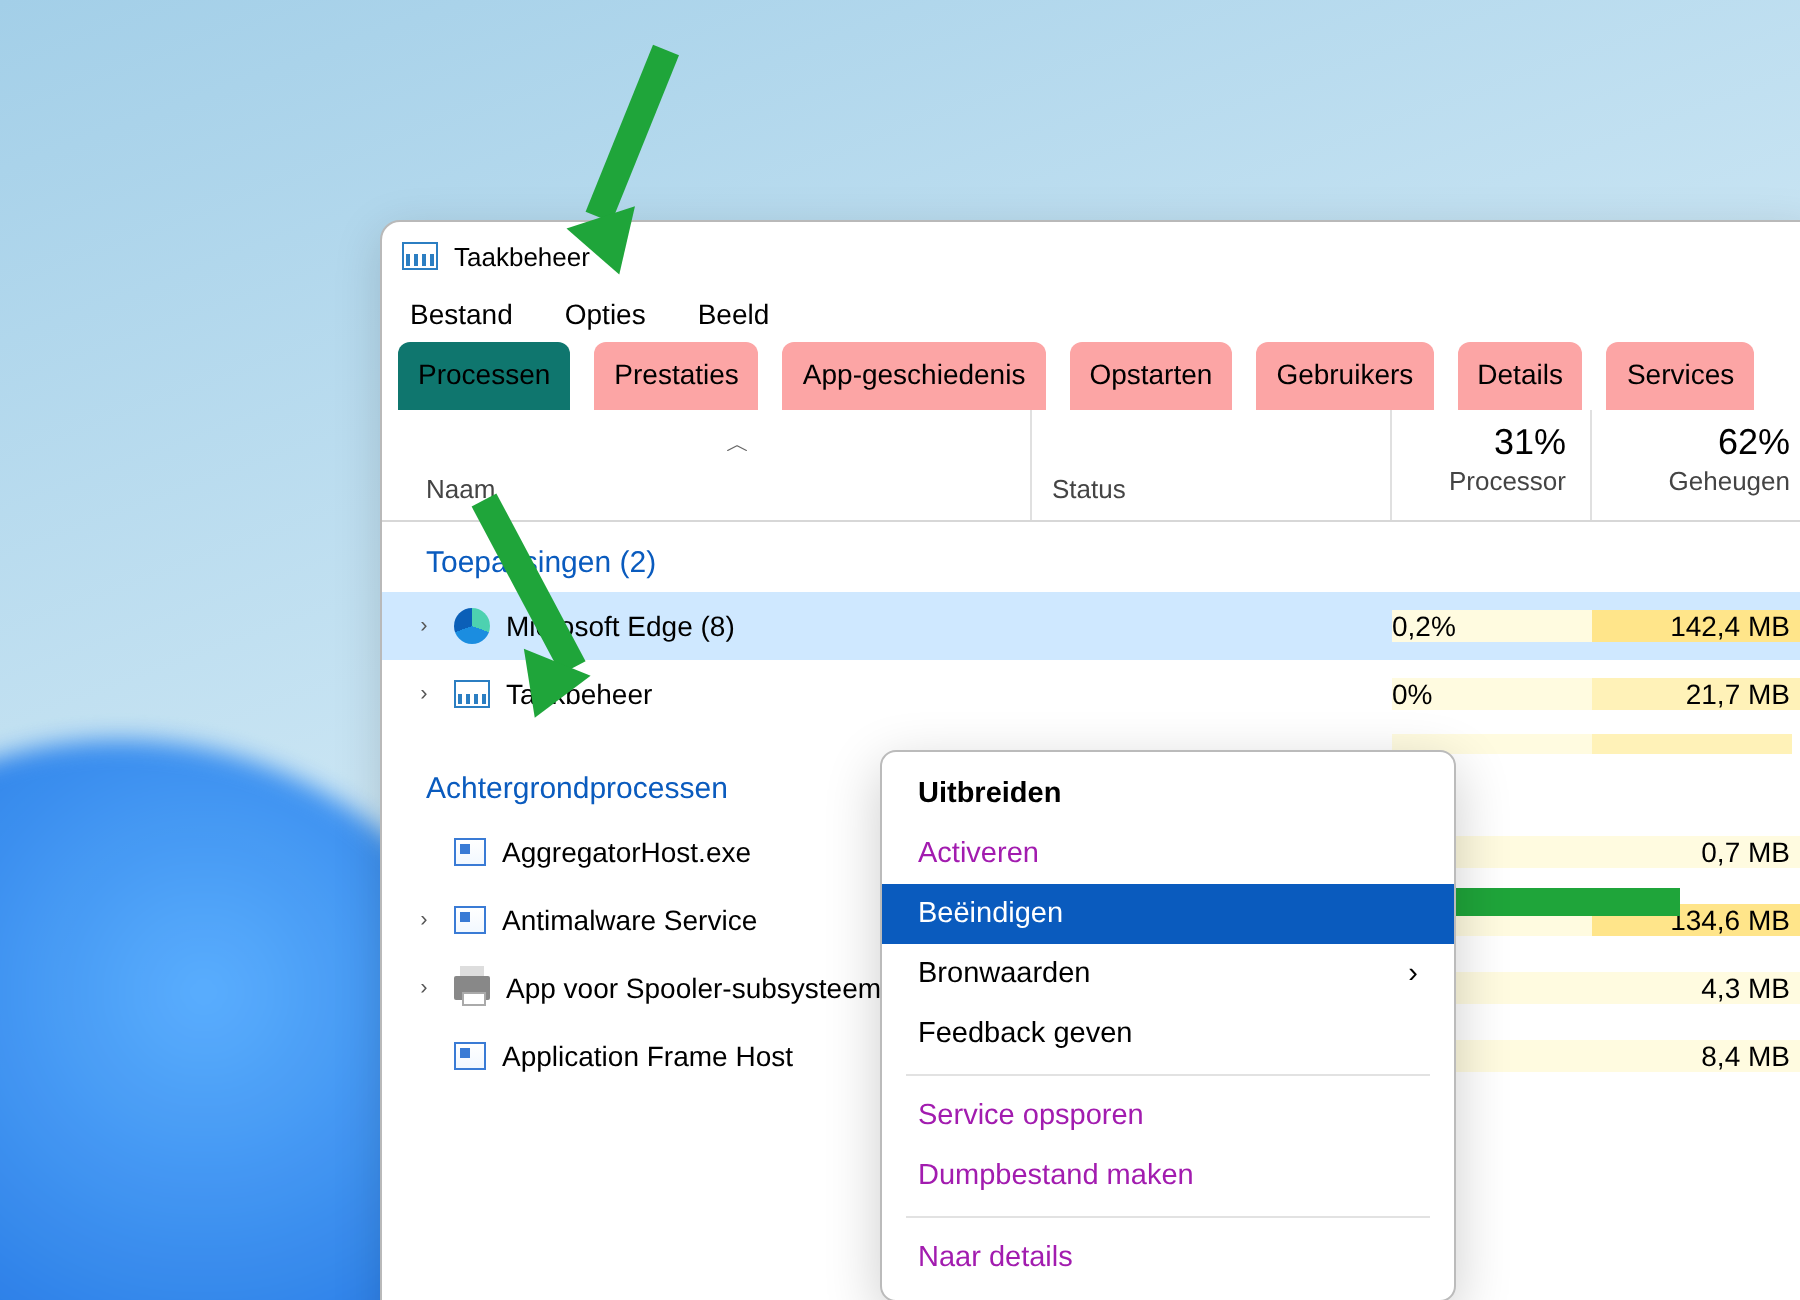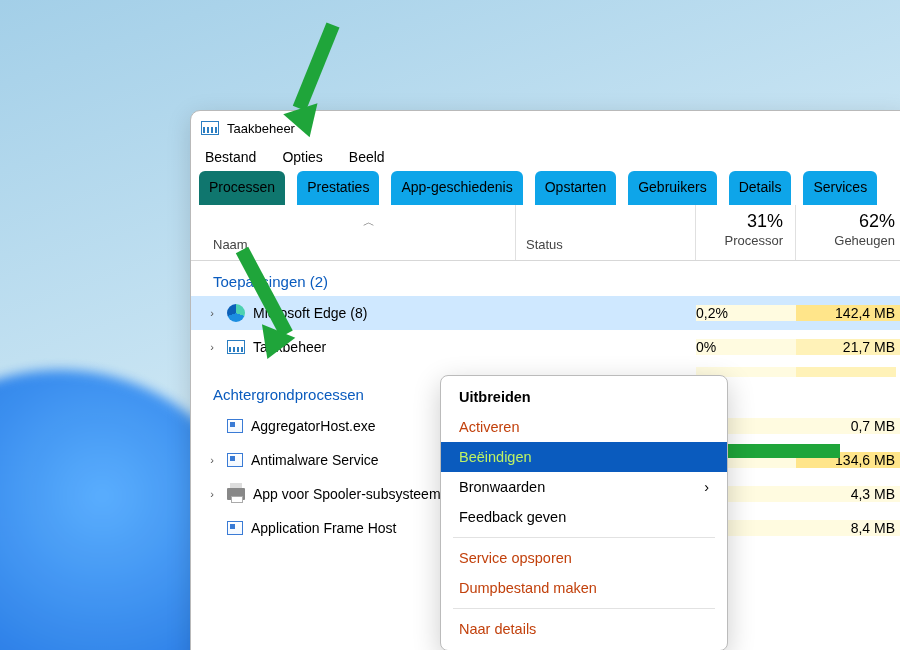--- a/index.html
+++ b/index.html
@@ -30,21 +30,21 @@
   .titlebar { display:flex; align-items:center; height:34px; padding:0 10px; }
   .titlebar .app-icon { width:18px; height:14px; border:1px solid #2b7ec2; background:linear-gradient(#fff,#fff); margin-right:8px; position:relative; }
   .titlebar .app-icon::after{ content:""; position:absolute; left:1px; right:1px; bottom:1px; height:6px; background:repeating-linear-gradient(90deg,#2b7ec2 0 2px,#fff 2px 4px);}
   .titlebar .title { font-size:13px; }
 
   .menubar { display:flex; gap:26px; padding:4px 14px 6px 14px; font-size:14px; }
 
   .tabs { display:flex; gap:12px; padding:0 8px; }
   .tab {
     padding:8px 10px 10px 10px; font-size:14px;
-    background:#0ea5e9; border-radius:6px 6px 0 0;
+    background:#fca5a5; border-radius:6px 6px 0 0;
   }
   .tab.active { background:#0f766e; }
 
   .headers {
     display:flex; align-items:stretch; height:56px;
     border-bottom:1px solid #d7d7d7;
   }
   .col-name  { flex:0 0 325px; display:flex; flex-direction:column; justify-content:flex-end; padding:0 0 8px 22px; border-right:1px solid #e0e0e0;}
   .col-status{ flex:0 0 180px; display:flex; align-items:flex-end; padding:0 0 8px 10px; border-right:1px solid #e0e0e0;}
   .col-cpu   { flex:0 0 100px; text-align:right; padding:6px 12px 6px 0; border-right:1px solid #e0e0e0;}
@@ -82,22 +82,22 @@
   .printer-icon::after{ content:""; position:absolute; left:4px; bottom:-3px; width:10px; height:5px; background:#fff; border:1px solid #aaa;}
 
   .context-menu {
     position:absolute; left:440px; top:375px; width:288px;
     background:#fff; border:1px solid #bbb; border-radius:8px;
     box-shadow: 0 8px 28px rgba(0,0,0,0.2);
     padding:6px 0; font-size:14.5px;
     z-index:10;
   }
   .mi { padding:7px 18px; display:flex; justify-content:space-between; align-items:center;}
-  .mi.disabled { color:#c2410c; }
-  .mi.hl { background:#0a5bbe; color:#bef264; }
+  .mi.disabled { color:#a21caf; }
+  .mi.hl { background:#0a5bbe; color:#ffffff; }
   .mi.bold { font-weight:700; }
   .menu-sep { height:1px; background:#e2e2e2; margin:5px 12px;}
 
   
   .arrow-head {
     position:absolute; width:0; height:0;
     border-left:18px solid transparent;
     border-right:18px solid transparent;
     border-top:30px solid #1fa53a;
   }

